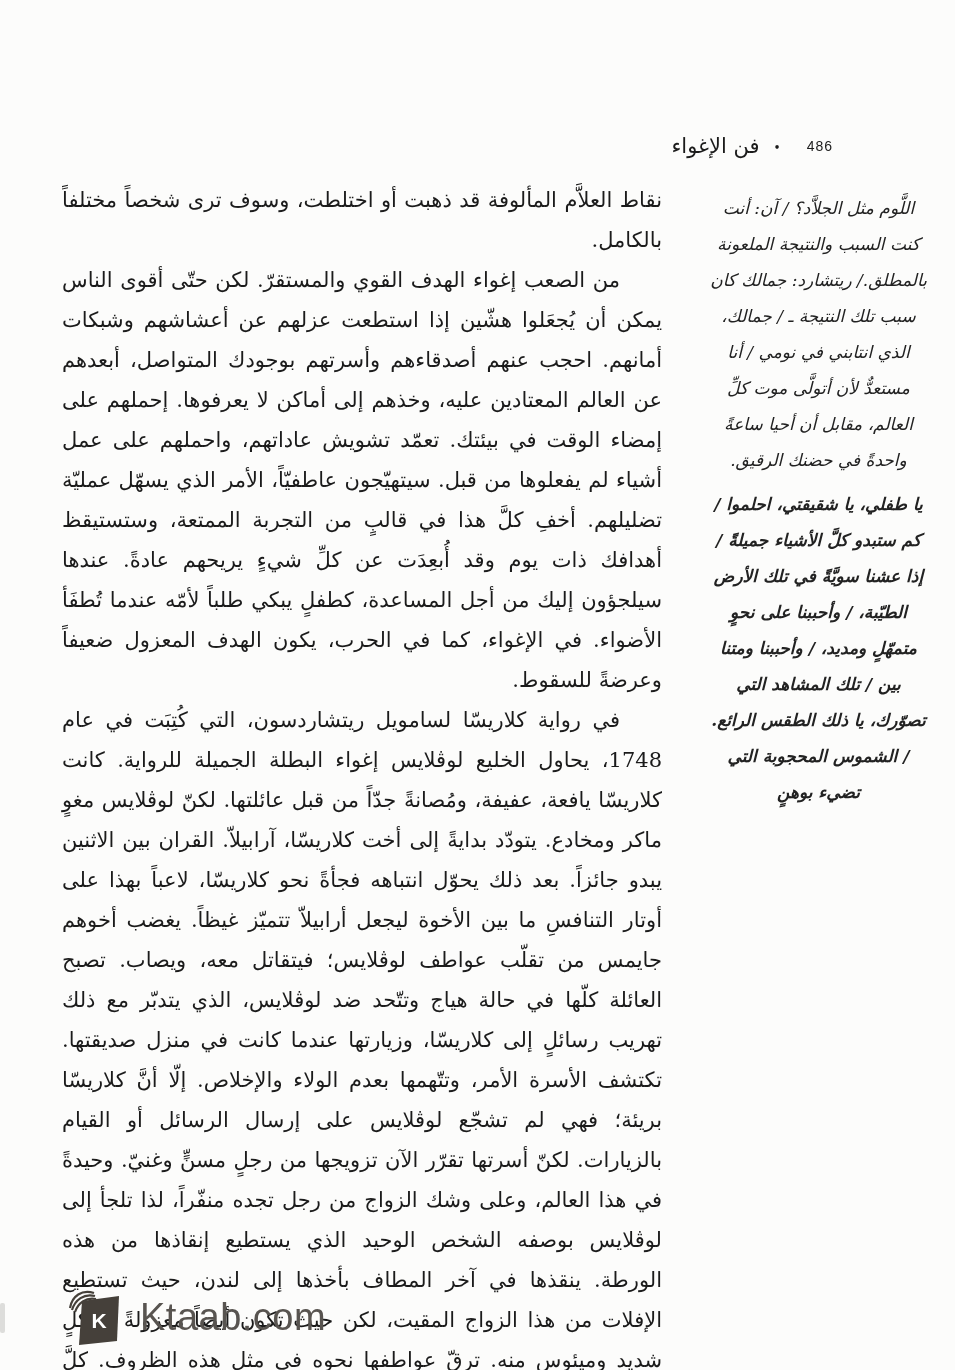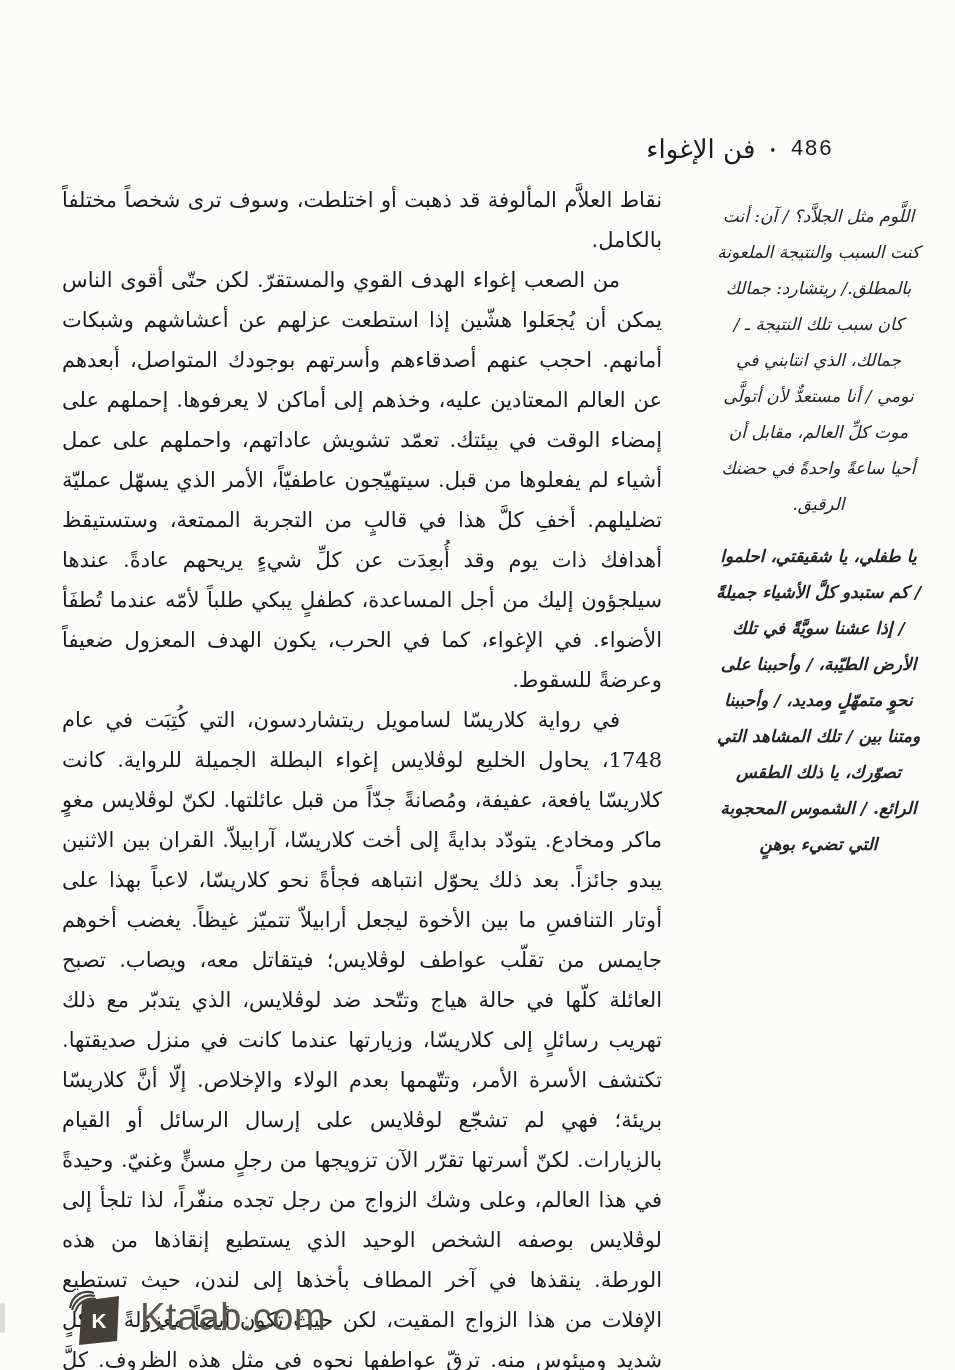--- a/index.html
+++ b/index.html
@@ -11,42 +11,42 @@
     font-family: "DejaVu Serif", serif;
     color: #1b1b1b;
   }
 
   
   .running-head {
     position: absolute; top: 134px; right: 122px;
     display: flex; direction: rtl; align-items: center; gap: 14px;
     font-size: 21px;
   }
-  .page-number { font-family: Liberation Mono, monospace; font-size: 22px; letter-spacing: 1px; }
+  .page-number { font-family: Liberation Sans, sans-serif; font-size: 14px; letter-spacing: 1px; margin-left: 12px; }
   .head-bullet { font-size: 12px; line-height: 1; transform: translateY(2px); }
-  .head-title { font-size: 26px; }
+  .head-title { font-size: 21px; }
 
   
   .main-column {
     position: absolute; top: 180px; left: 62px; width: 600px;
     direction: rtl; text-align: justify;
     font-size: 21px; line-height: 40px;
   }
   .main-column p { margin: 0; }
   .para-indent { text-indent: 42px; }
 
   
   .margin-column {
     position: absolute; top: 182px; left: 700px; width: 237px;
     direction: rtl; text-align: center;
     font-style: italic;
     font-size: 17px; line-height: 36px;
     color: #222;
   }
-  .margin-column p { margin: 16px; }
+  .margin-column p { margin: 8px; }
   .quote-attribution { margin-top: 26px; }
   .margin-quote-2 { margin-top: 62px; font-weight: bold; }
 
   
   .footer-logo {
     position: absolute; left: 62px; top: 1284px;
     display: flex; align-items: center; gap: 14px;
   }
   .logo-text {
     font-family: "Liberation Sans", sans-serif;

